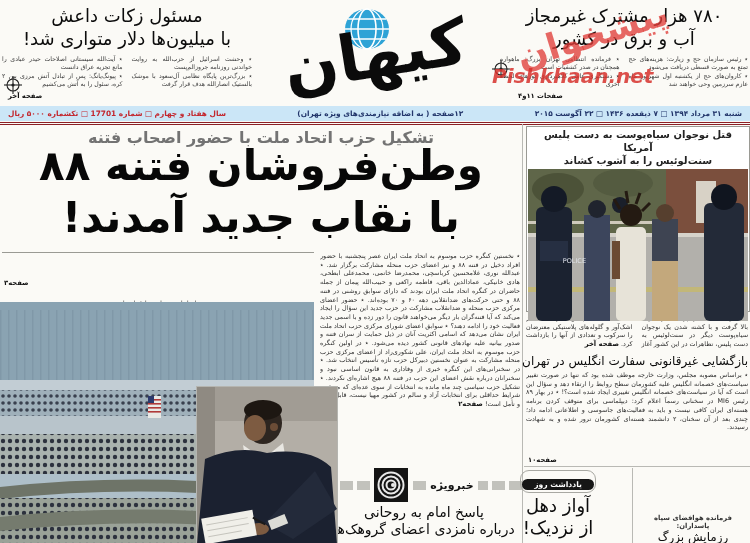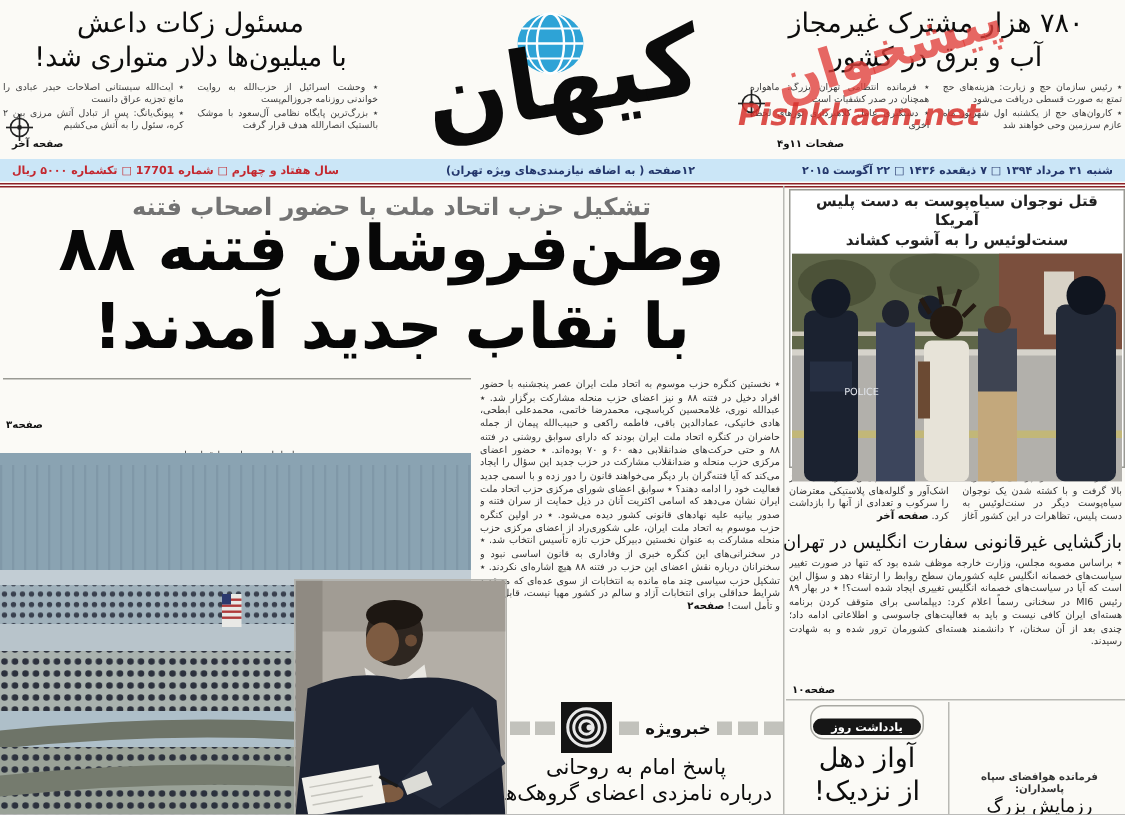--- a/index.html
+++ b/index.html
@@ -247,20 +247,20 @@
   <div class="abs rule" style="left:524px;top:466px;width:226px;height:1px;"></div>
   <div class="abs rule" style="left:632px;top:468px;width:1px;height:75px;"></div>
 
   <div class="abs" style="left:638px;top:470px;width:110px;">
     <div class="kick-sm" style="font-size:6.8px;font-weight:bold;color:#333;">فرمانده هوافضای سپاه پاسداران:</div>
     <div class="hl" style="font-size:12px;line-height:15px;">رزمایش بزرگ موشکی</div>
     <div class="hl" style="font-size:12px;line-height:15px;">به زودی برگزار می‌شود</div>
 
   </div>
 
-  <div class="abs" style="left:526px;top:470px;width:104px;text-align:center;">
+  <div class="abs" style="left:506px;top:470px;width:104px;text-align:center;">
     <span class="pill-outer"><span class="pill">یادداشت روز</span></span>
     <div class="hl" style="font-size:18px;line-height:22px;margin-top:2px;">آواز دهل</div>
     <div class="hl" style="font-size:18px;line-height:22px;">از نزدیک!</div>
     <div class="pgref" style="position:absolute;left:2px;bottom:-11px;">صفحه۳</div>
   </div>
 
 </div>
 
 </body></html>

